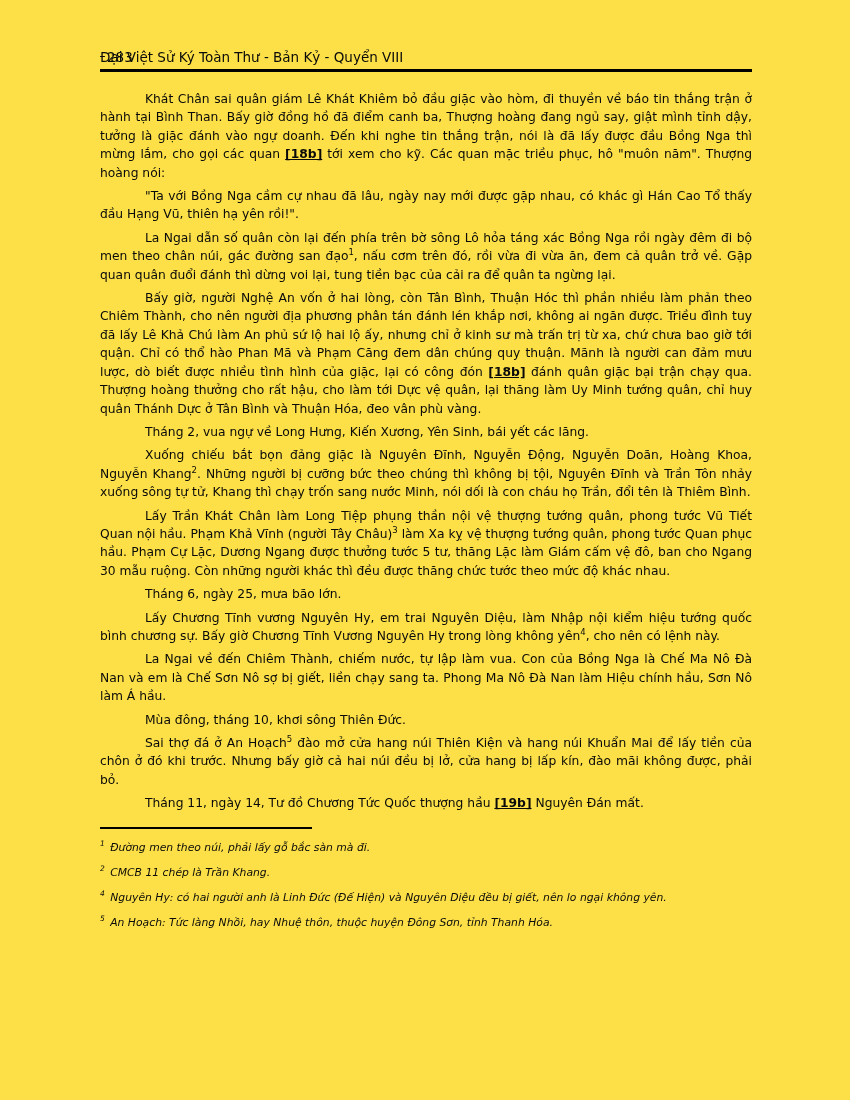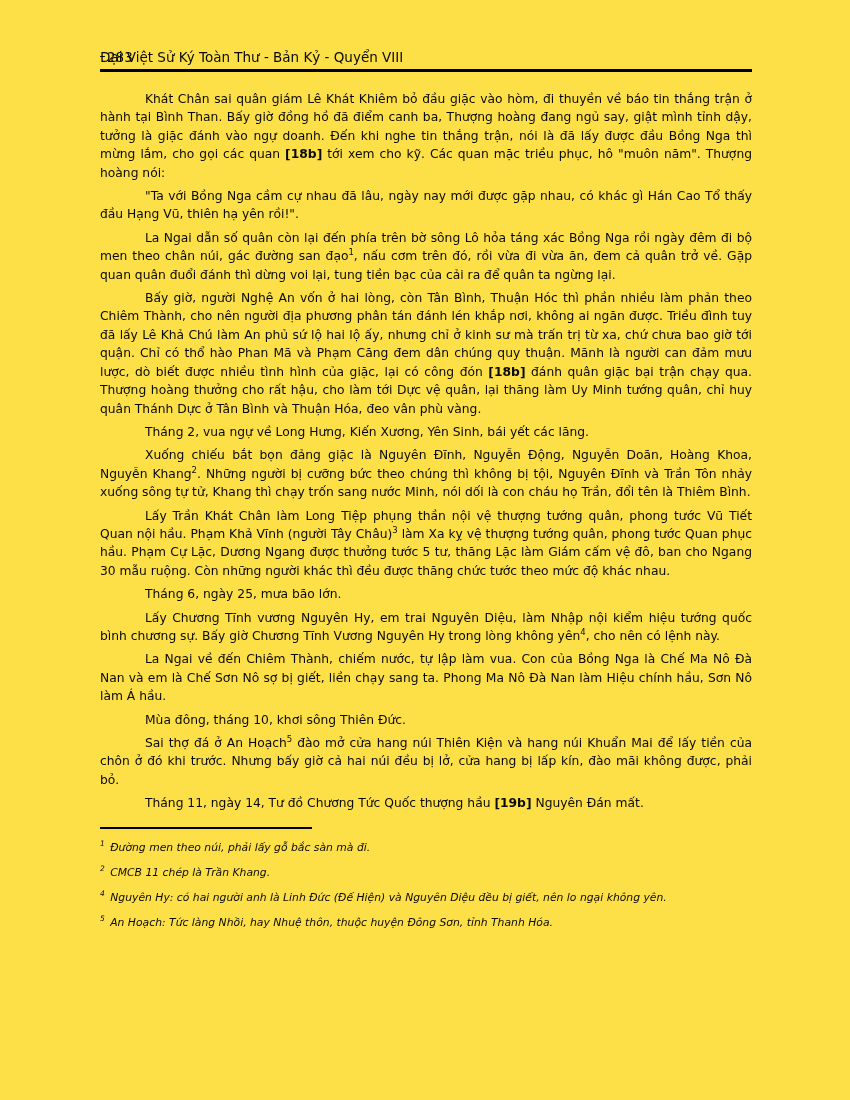--- a/index.html
+++ b/index.html
@@ -40,21 +40,21 @@
     position: absolute;
     top: 90px; left: 100px; width: 652px;
   }
   .para {
     margin: 0 0 5px 0;
     font-size: 12.3px;
     line-height: 18.4px;
     text-align: justify;
     text-indent: 45px;
   }
-  .para b { font-weight: bold; }
+  .para b { font-weight: bold; text-decoration: underline; }
   .para sup.fn-ref {
     font-size: 8.5px;
     line-height: 0;
     vertical-align: super;
   }
   .footnote-separator {
     width: 212px; height: 2px;
     background: #000000;
     margin: 14px 0 12px 0;
   }

